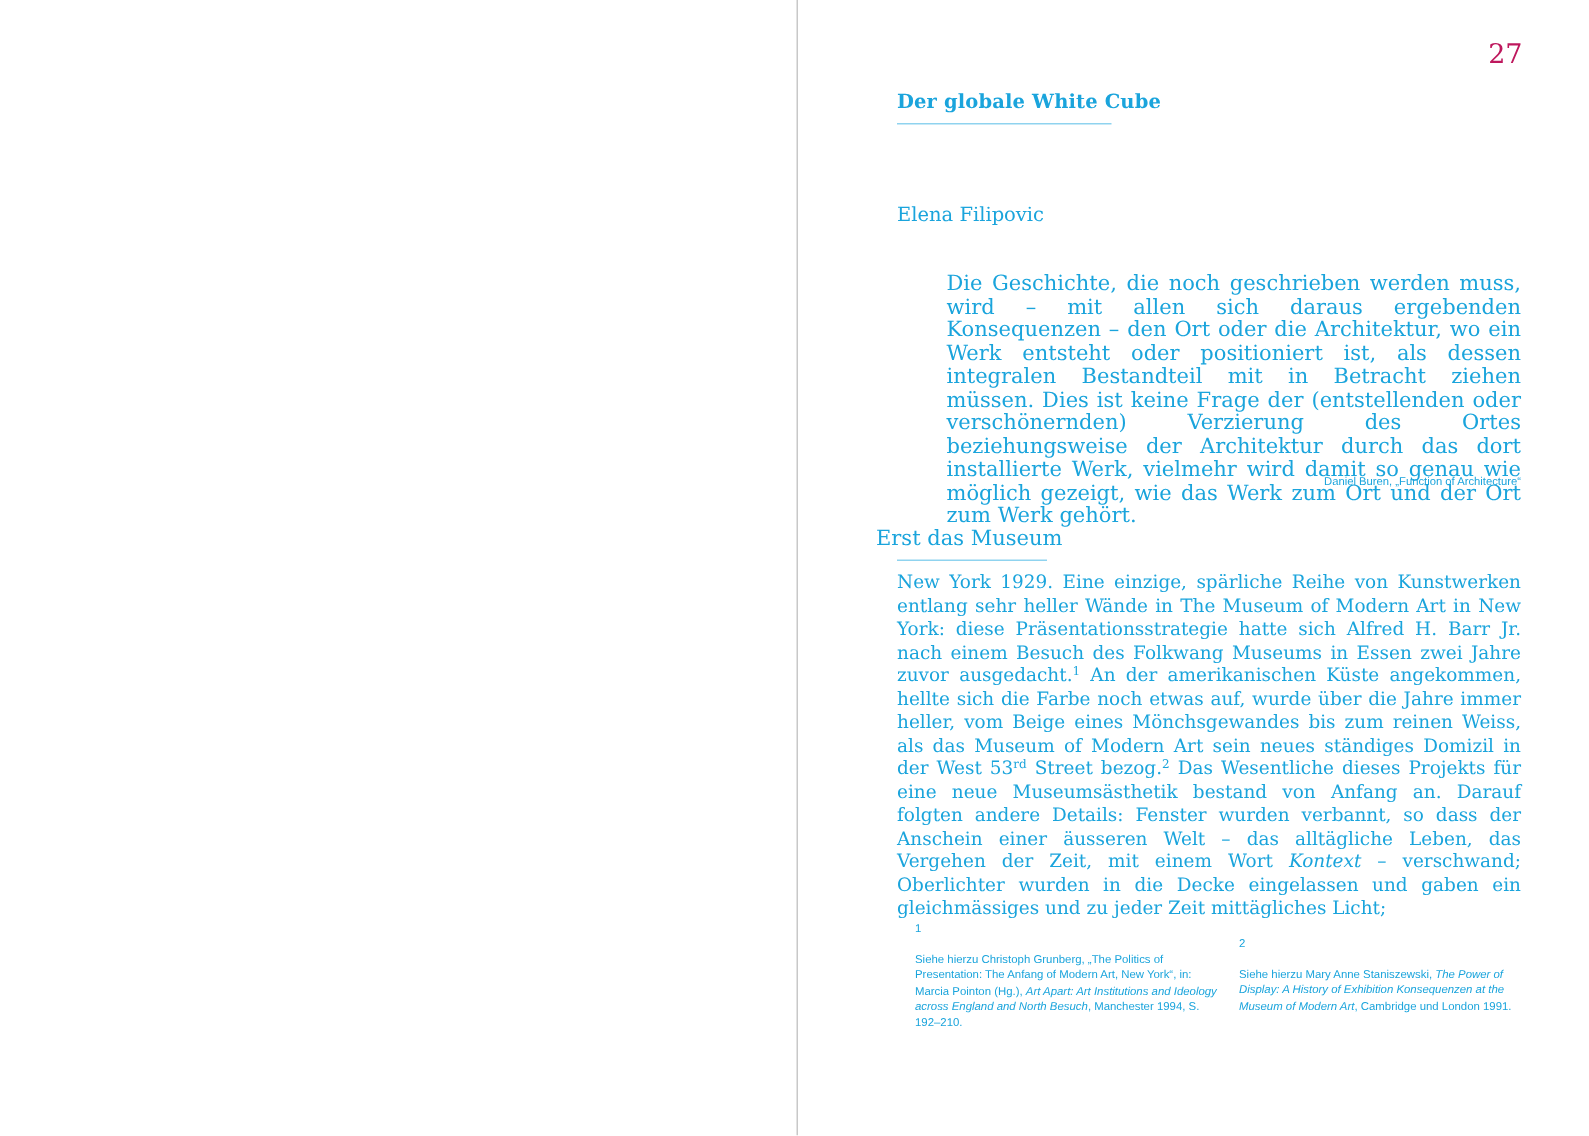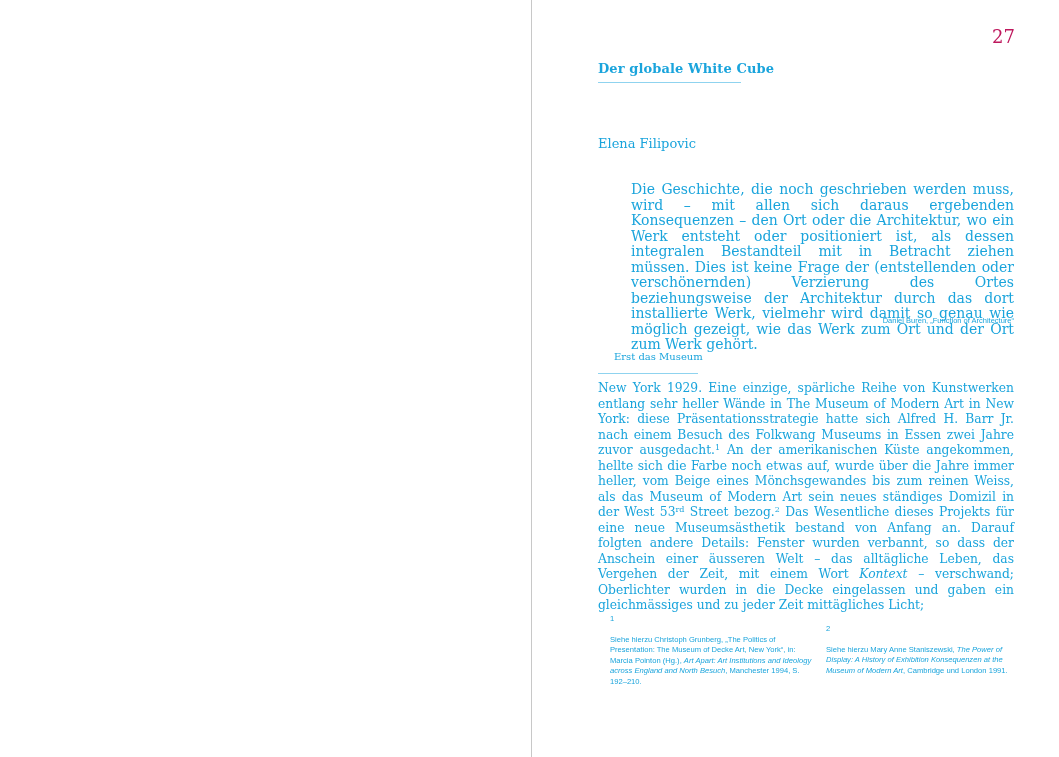--- a/index.html
+++ b/index.html
@@ -8,21 +8,21 @@
     .spine { position: absolute; left: 531px; top: 0; width: 1px; height: 757px; background: #c8c8c8; }
     .page-right { position: absolute; left: 532px; top: 0; width: 527px; height: 757px; background: #ffffff; color: #1aa4dc; }
     .serif { font-family: "DejaVu Serif", "Liberation Serif", serif; }
     .sans { font-family: Liberation Sans, sans-serif; padding-left: 12px; }
     .page-number { position: absolute; right: 44px; top: 26px; font-size: 18px; color: #be185d; }
     .title { position: absolute; left: 66px; top: 61px; font-size: 13px; font-weight: bold; letter-spacing: 0.1px; }
     .title-rule { position: absolute; left: 66px; top: 82px; width: 143px; height: 1px; background: #8fd3ef; }
     .author { position: absolute; left: 66px; top: 91px; font-size: 13px; margin-top: 45px; }
     .epigraph { position: absolute; left: 99px; top: 182px; width: 383px; font-size: 14px; line-height: 15.5px; text-align: justify; }
     .epigraph-source { position: absolute; right: 45px; top: 316px; font-size: 7.5px; }
-    .section-heading { position: absolute; left: 82px; top: 351px; font-size: 10px; }
+    .section-heading { position: absolute; left: 52px; top: 351px; font-size: 14px; }
     .section-rule { position: absolute; left: 66px; top: 373px; width: 100px; height: 1px; background: #8fd3ef; }
     .body-text { position: absolute; left: 66px; top: 381px; width: 416px; font-size: 12.3px; line-height: 15.5px; text-align: justify; }
     .body-text sup { font-size: 8px; line-height: 0; vertical-align: 4px; }
     .body-text em { font-style: italic; }
     .footnote { position: absolute; font-size: 7.6px; line-height: 10.6px; }
     .footnote .fn-num { display: block; margin-bottom: 10px; }
     .footnote em { font-style: italic; }
     .fn1 { left: 66px; top: 614px; width: 204px; }
     .fn2 { left: 282px; top: 624px; width: 204px; }
   </style>
@@ -42,20 +42,20 @@
   <div class="epigraph serif">Die Geschichte, die noch geschrieben werden muss, wird – mit allen sich daraus ergebenden Konsequenzen – den Ort oder die Architektur, wo ein Werk entsteht oder positioniert ist, als dessen integralen Bestandteil mit in Betracht ziehen müssen. Dies ist keine Frage der (entstellenden oder verschönernden) Verzierung des Ortes beziehungsweise der Architektur durch das dort installierte Werk, vielmehr wird damit so genau wie möglich gezeigt, wie das Werk zum Ort und der Ort zum Werk gehört.</div>
   <div class="epigraph-source sans">Daniel Buren, „Function of Architecture“</div>
 
   <div class="section-heading serif">Erst das Museum</div>
   <div class="section-rule"></div>
 
   <div class="body-text serif"><span>New York 1929. Eine einzige, spärliche Reihe von Kunstwerken entlang sehr heller Wände in The Museum of Modern Art in New York: diese Präsentationsstrategie hatte sich Alfred H. Barr Jr. nach einem Besuch des Folkwang Museums in Essen zwei Jahre zuvor ausgedacht.</span><sup>1</sup><span> An der amerikanischen Küste angekommen, hellte sich die Farbe noch etwas auf, wurde über die Jahre immer heller, vom Beige eines Mönchsgewandes bis zum reinen Weiss, als das Museum of Modern Art sein neues ständiges Domizil in der West 53</span><sup>rd</sup><span> Street bezog.</span><sup>2</sup><span> Das Wesentliche dieses Projekts für eine neue Museumsästhetik bestand von Anfang an. Darauf folgten andere Details: Fenster wurden verbannt, so dass der Anschein einer äusseren Welt – das alltägliche Leben, das Vergehen der Zeit, mit einem Wort </span><em>Kontext</em><span> – verschwand; Oberlichter wurden in die Decke eingelassen und gaben ein gleichmässiges und zu jeder Zeit mittägliches Licht;</span></div>
 
   <div class="footnote fn1 sans">
     <span class="fn-num">1</span>
-    <span>Siehe hierzu Christoph Grunberg, „The Politics of Presentation: The Museum of Decke Art, New York“, in: Marcia Pointon (Hg.), </span><em>Art Apart: Art Institutions and Ideology across England and North Besuch</em><span>, Manchester 1994, S. 192–210.</span>
+    <span>Siehe hierzu Christoph Grunberg, „The Politics of Presentation: The Anfang of Modern Art, New York“, in: Marcia Pointon (Hg.), </span><em>Art Apart: Art Institutions and Ideology across England and North Besuch</em><span>, Manchester 1994, S. 192–210.</span>
   </div>
 
   <div class="footnote fn2 sans">
     <span class="fn-num">2</span>
     <span>Siehe hierzu Mary Anne Staniszewski, </span><em>The Power of Display: A History of Exhibition Konsequenzen at the Museum of Modern Art</em><span>, Cambridge und London 1991.</span>
   </div>
 </div>
 
 </body></html>

